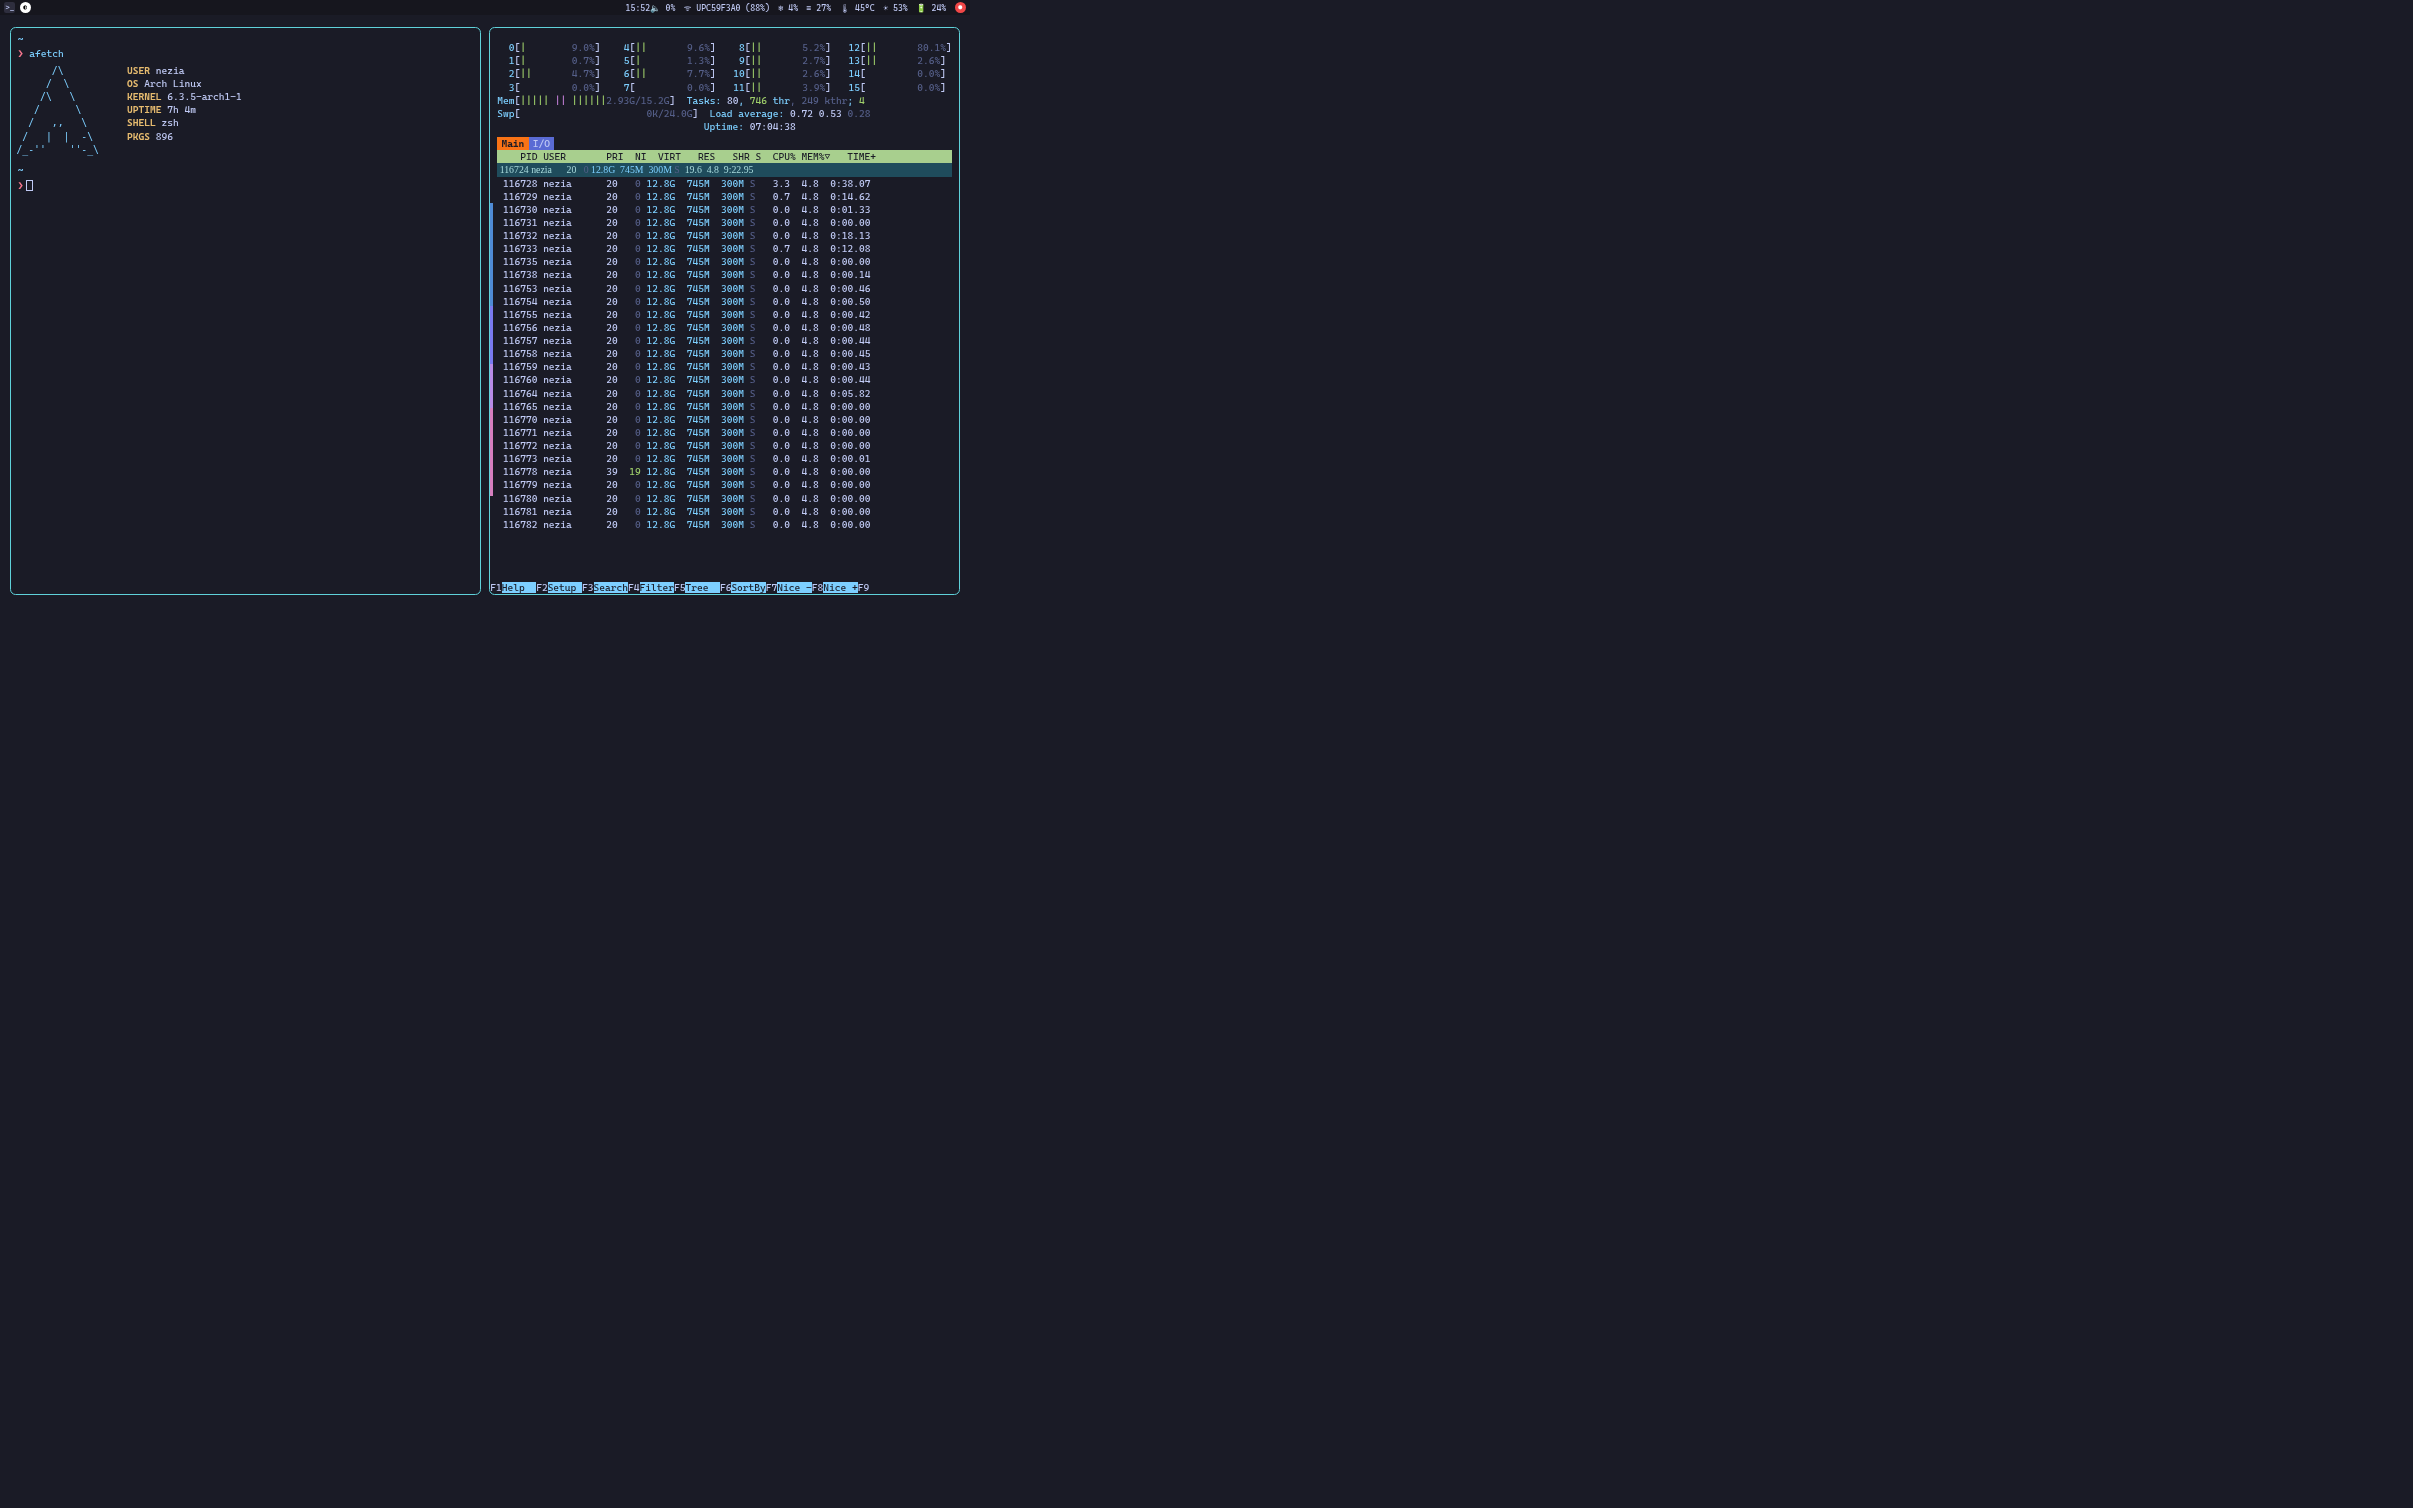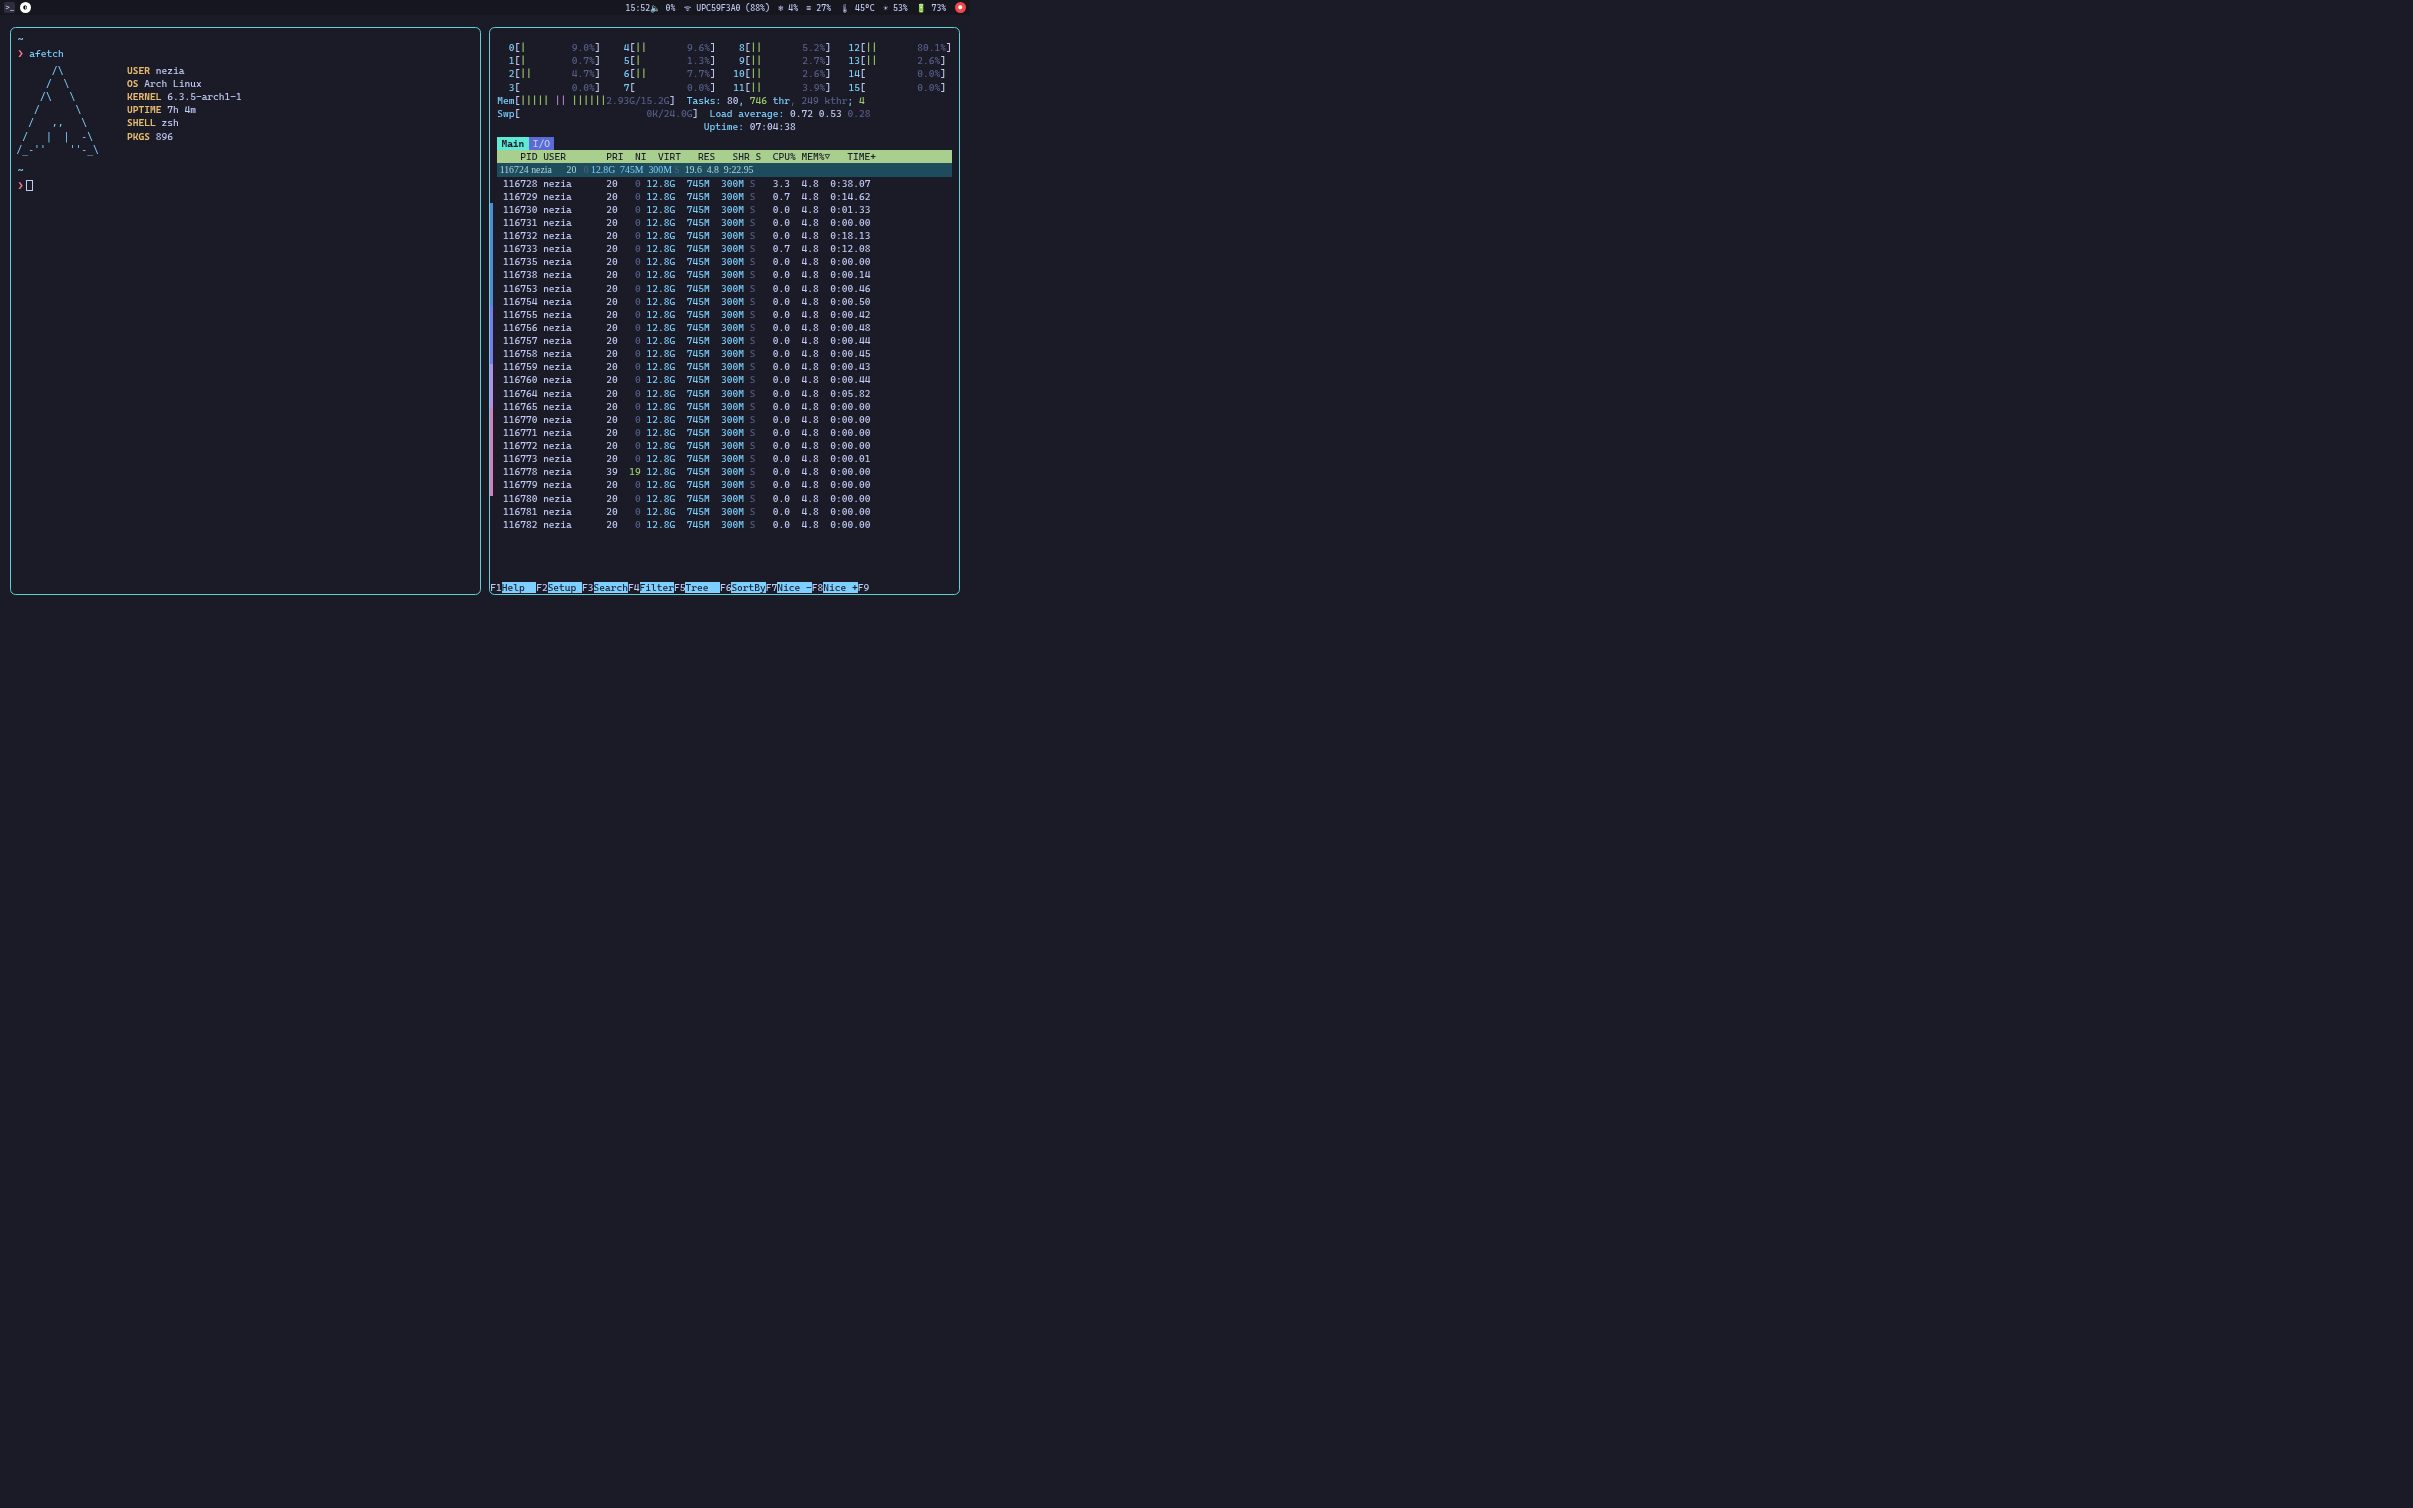--- a/index.html
+++ b/index.html
@@ -71,21 +71,21 @@
   .meters { display:flex; gap:5.6px; }
   .mcol { flex:1; white-space:pre;margin-top:8px; }
   .cy { color:#7dcfff; }
   .gr { color:#555f89; }
   .grn { color:#9ece6a; }
   .mag { color:#c27fd7; }
   .wht { color:#c0caf5; }
   .mem-row, .swp-row, .sum-row { white-space: pre; }
   .tabs { margin-top:4.2px; }
   .tab { display:inline-block; padding:0 4.2px; }
-  .tab.on { background:#5eead4; color:#1a1b26; font-weight:bold;text-align:right; }
+  .tab.on { background:#f97316; color:#1a1b26; font-weight:bold;text-align:right; }
   .tab.off { background:#5a6bd4; color:#c0caf5; }
   .hdr {
     background: #a8cf8e; color: #1a1b26; white-space:pre; font-weight:500;
   }
   .procs { white-space: pre; }
   .procs .row.sel { background:#1f4c5c; color:#a8dadc;font-family:Liberation Serif, serif; }
   .row .dim { color:#555f89; }
   .row .cy2 { color:#7dcfff; }
   .fkeys {
     position:absolute; bottom:0; left:0; right:0;
@@ -110,21 +110,21 @@
   <div class="center">
     <span>15:52</span>
   </div>
   <div class="right">
     <span><span>🔈</span> <span>0%</span></span>
     <span><span>ᯤ</span> <span>UPC59F3A0 (88%)</span></span>
     <span><span>❄</span> <span>4%</span></span>
     <span><span>≡</span> <span>27%</span></span>
     <span><span>🌡</span> <span>45°C</span></span>
     <span><span>☀</span> <span>53%</span></span>
-    <span><span>🔋</span> <span>73%</span></span>
+    <span><span>🔋</span> <span>24%</span></span>
     <span class="ico" style="background:#f04747;color:#fff;border-radius:50%">●</span>
   </div>
 </div>
 
 <div class="desktop">
 
   <div class="pane">
     <div class="prompt-tilde">~</div>
     <div class="prompt-caret">
       <span style="color:#f7768e">❯</span>

